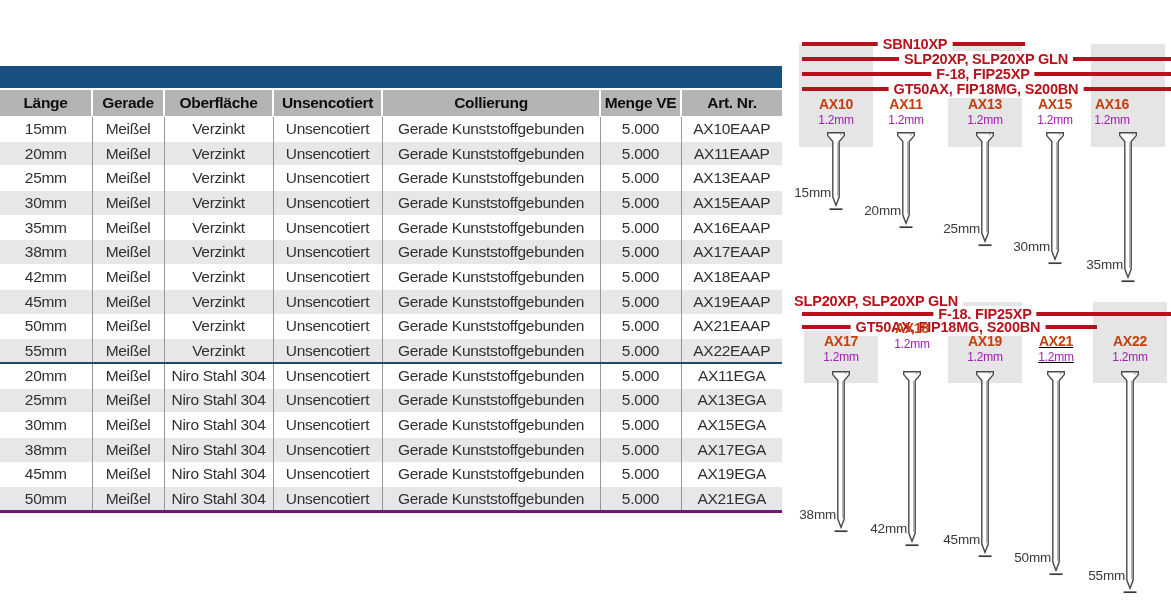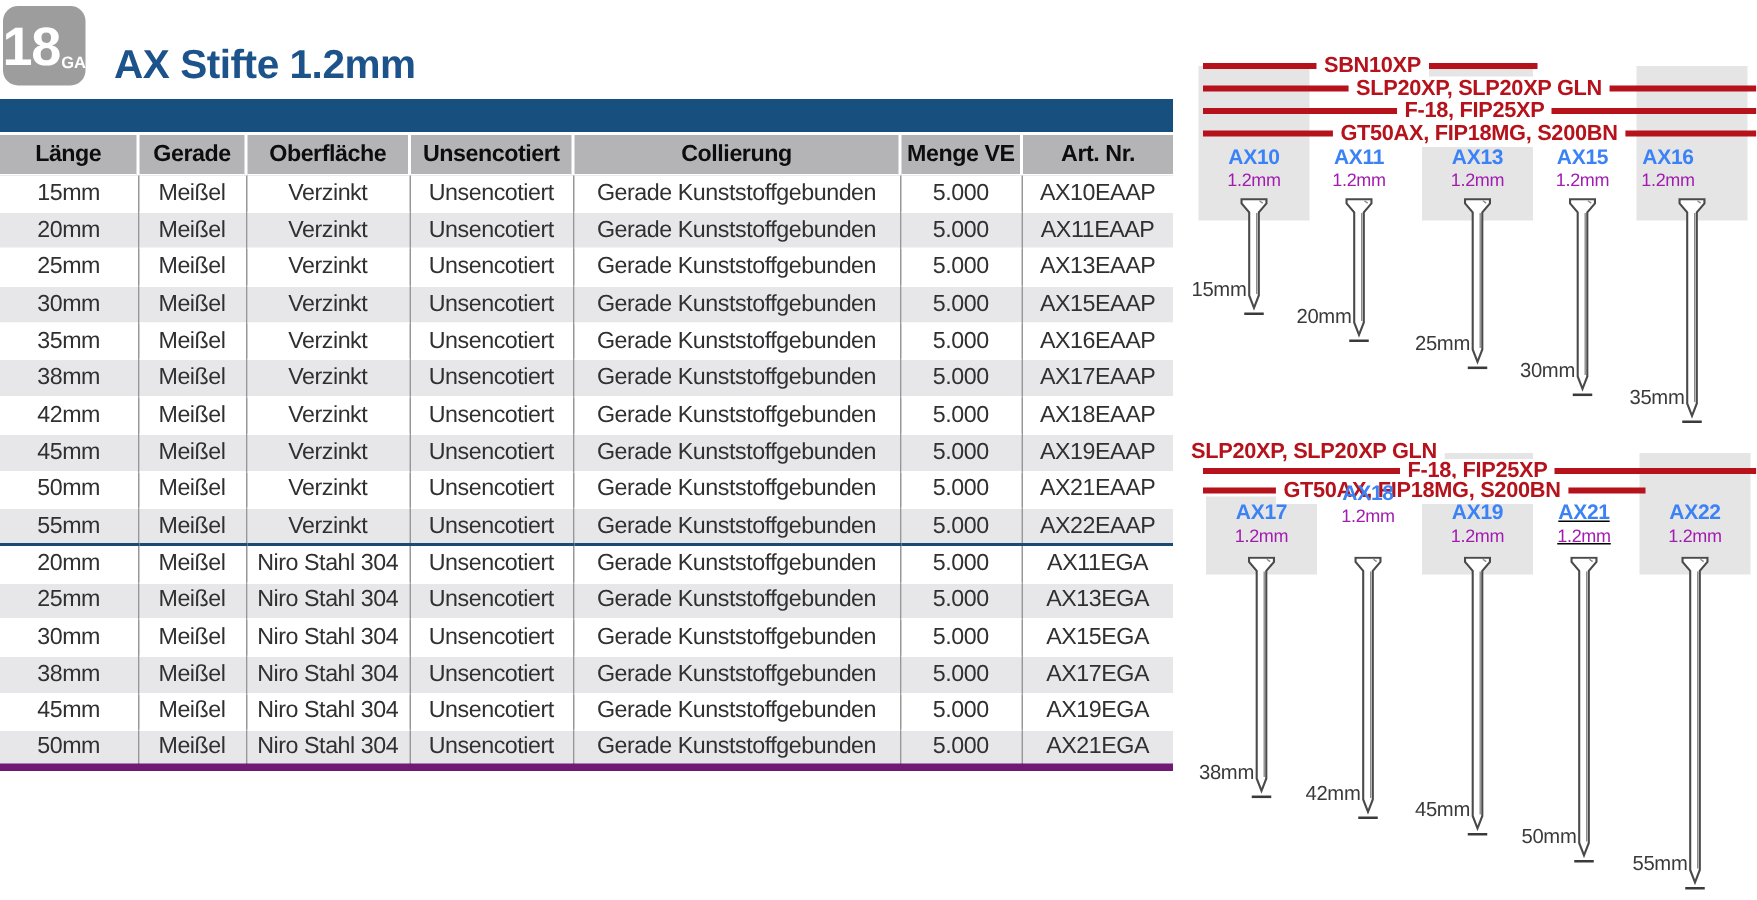--- a/index.html
+++ b/index.html
@@ -18,21 +18,21 @@
   
   .title{
     position:absolute;left:76px;top:28px;margin:0;
     font-size:27px;font-weight:bold;color:#1c538b;letter-spacing:-0.3px;
   }
   
   .table-wrap{position:absolute;left:0;top:66px;width:782px;}
   .blue-bar{height:22px;background:#17507e;margin-bottom:2px;}
   table.spec{
     width:782px;border-collapse:collapse;table-layout:fixed;
-    border-bottom:5px solid #701a75;
+    border-bottom:3px solid #701a75;
   }
   table.spec th{
     background:#b4b4b6;color:#0d0d0d;font-weight:bold;font-size:15.5px;
     height:26px;padding:0;text-align:center;letter-spacing:-0.3px;
     border-left:2px solid #ffffff;
   }
   table.spec th:first-child{border-left:none;}
   table.spec td{
     font-size:15.5px;color:#303032;height:24.7px;padding:0;text-align:center;
     letter-spacing:-0.3px;border-left:1px solid #97979a;border-top:1px solid #ffffff;
@@ -44,39 +44,34 @@
   
   .diagram-panel{position:absolute;left:790px;top:0;width:381px;height:484px;}
   .col-shade{position:absolute;background:#e5e5e6;z-index:1;}
   .tool-line{position:absolute;height:3.5px;background:#b5121c;z-index:2;}
   .tool-label{
     position:absolute;transform:translateX(-50%);z-index:3;
     background:#ffffff;color:#b5121c;font-weight:bold;font-size:14.5px;
     line-height:17px;padding:0 5px;white-space:nowrap;letter-spacing:-0.2px;
   }
   .nail-head-label{position:absolute;width:76px;text-align:center;z-index:3;}
-  .nail-model{font-weight:bold;font-size:14px;color:#3b82f6;line-height:16px;letter-spacing:-0.2px;}
+  .nail-model{font-weight:bold;font-size:14px;color:#c2410c;line-height:16px;letter-spacing:-0.2px;}
   .nail-dia{font-size:12px;color:#a21caf;line-height:16px;letter-spacing:-0.2px;}
   .nail-svg{position:absolute;z-index:2;}
   .nail-len-label{
     position:absolute;width:52px;text-align:right;z-index:3;
     font-size:13.5px;color:#3a3a3a;line-height:18px;letter-spacing:-0.2px;white-space:nowrap;
   }
 </style>
 </head>
 <body>
 
 <div class="canvas">
 
-  <div class="badge">
-    <span class="badge-num">18</span>
-    <span class="badge-ga">GA</span>
-  </div>
-
-  <h1 class="title">AX Stifte 1.2mm</h1>
+
 
   <div class="table-wrap">
     <div class="blue-bar"></div>
     <table class="spec">
       <colgroup id="spec-colgroup">
           <col style="width: 92px;">
           <col style="width: 72px;">
           <col style="width: 109px;">
           <col style="width: 109px;">
           <col style="width: 218px;">

